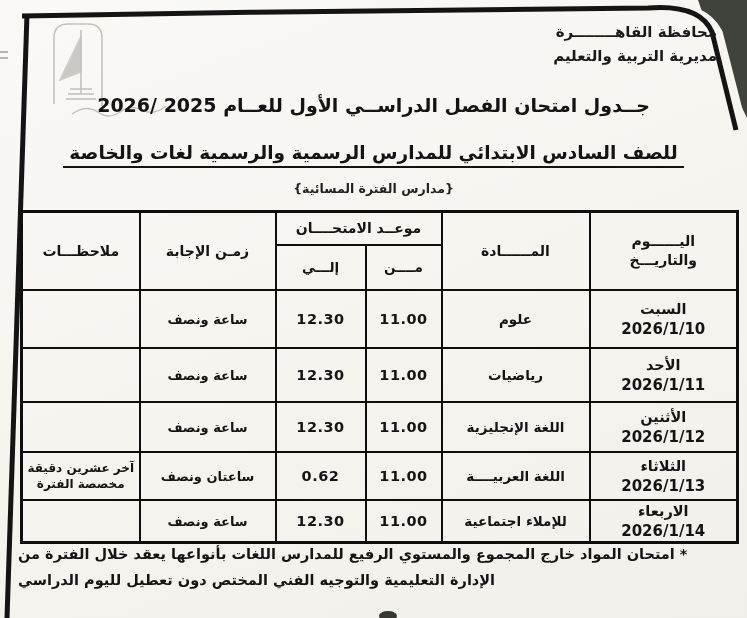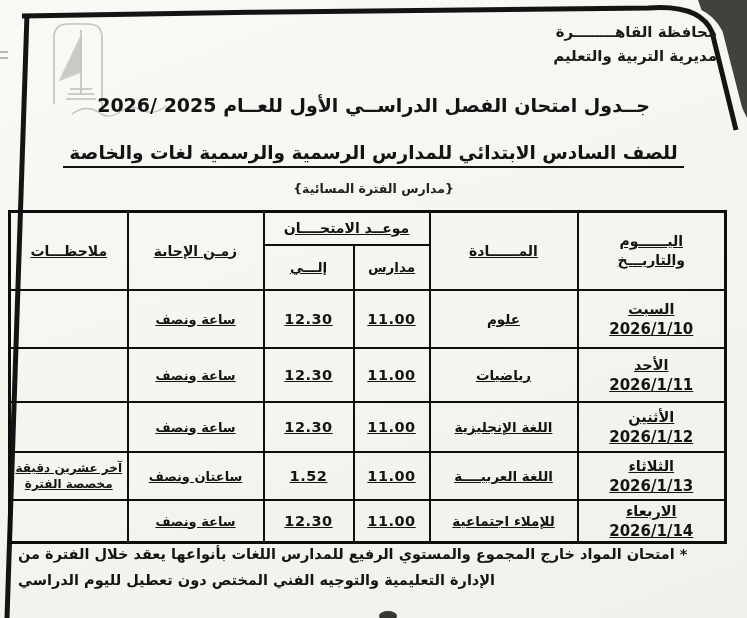--- a/index.html
+++ b/index.html
@@ -25,24 +25,23 @@
   .title2{
     display:inline-block;margin-top:7px;font-size:18.5px;font-weight:bold;
     border-bottom:2.5px solid #131313;padding:0 6px 3px 6px;white-space:nowrap;color:#131313;
   }
   .subtitle{
     position:absolute;top:181px;right:0;left:0;text-align:center;
     font-size:12.5px;font-weight:bold;color:#222;
   }
   
   table.sched{
-    position:absolute;top:210px;right:20px;
+    position:absolute;top:210px;right:8px;
     border-collapse:collapse;table-layout:fixed;
     background:transparent;
-    text-decoration:underline;
   }
   table.sched th,table.sched td{
     border:2.6px solid #0e0e0e;text-align:center;vertical-align:middle;
     font-weight:bold;padding:0 3px;color:#141414;overflow:hidden;
   }
   table.sched{border:3px solid #0e0e0e;}
   th.h{font-size:14px;line-height:19px;}
   th.h-small{font-size:13.5px;}
   td.c-day{font-size:14.5px;line-height:20px;}
   td.c-day .date{font-size:15px;letter-spacing:0.5px;margin-top:47px;}
@@ -115,21 +114,21 @@
         <th class="h" rowspan="2" style="height:76px">
           <span>اليــــــوم</span><br>
           <span>والتاريـــخ</span>
         </th>
         <th class="h" rowspan="2">المــــــادة</th>
         <th class="h" colspan="2">موعــد الامتحــــان</th>
         <th class="h" rowspan="2">زمـن الإجابة</th>
         <th class="h" rowspan="2">ملاحظـــات</th>
       </tr>
       <tr style="height:44px">
-        <th class="h h-small">مدارس</th>
+        <th class="h h-small">مــــن</th>
         <th class="h h-small">إلـــي</th>
       </tr>
     </thead>
     <tbody id="sched-body">
         <tr style="height: 58px;">
       <td class="c-day">
         <span>السبت</span><br>
         <span class="date">2026/1/10</span>
       </td>
       <td class="c-sub">علوم</td>
@@ -160,21 +159,21 @@
       <td class="c-dur">ساعة ونصف</td>
       <td class="c-notes"></td>
     </tr>
         <tr style="height: 48px;">
       <td class="c-day">
         <span>الثلاثاء</span><br>
         <span class="date">2026/1/13</span>
       </td>
       <td class="c-sub">اللغة العربيــــة</td>
       <td class="c-time">11.00</td>
-      <td class="c-time">1.52</td>
+      <td class="c-time">0.62</td>
       <td class="c-dur">ساعتان ونصف</td>
       <td class="c-notes">آخر عشرين دقيقة مخصصة الفترة</td>
     </tr>
         <tr style="height: 40px;">
       <td class="c-day">
         <span>الاربعاء</span><br>
         <span class="date">2026/1/14</span>
       </td>
       <td class="c-sub">للإملاء اجتماعية</td>
       <td class="c-time">11.00</td>

